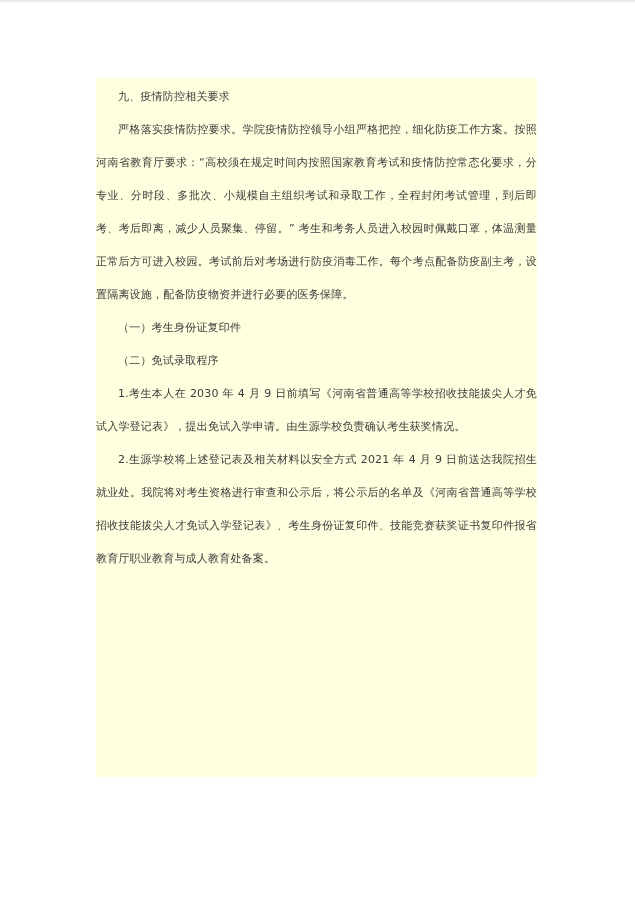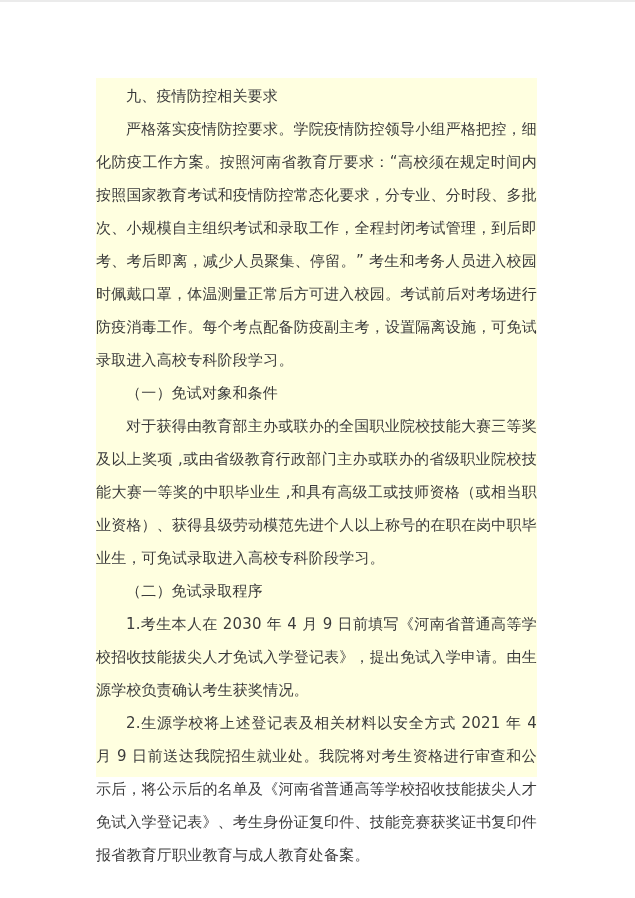--- a/index.html
+++ b/index.html
@@ -28,36 +28,35 @@
     top: 78px;
     width: 441px;
     height: 699px;
     background: #ffffe0;
     box-sizing: border-box;
     padding: 2px 0 0 0;
   }
   .paper p {
     margin: 0;
     padding: 0;
-    font-size: 15px;
+    font-size: 11px;
     line-height: 33px;
     color: #3b3b3b;
     text-align: justify;
     text-indent: 2em;
     word-break: break-all;
     letter-spacing: 0.2px;
   }
 </style>
 </head>
 <body>
 
 <div class="top-edge"></div>
 
 <div class="paper">
   <p>九、疫情防控相关要求</p>
-  <p>严格落实疫情防控要求。学院疫情防控领导小组严格把控，细化防疫工作方案。按照河南省教育厅要求：“高校须在规定时间内按照国家教育考试和疫情防控常态化要求，分专业、分时段、多批次、小规模自主组织考试和录取工作，全程封闭考试管理，到后即考、考后即离，减少人员聚集、停留。” 考生和考务人员进入校园时佩戴口罩，体温测量正常后方可进入校园。考试前后对考场进行防疫消毒工作。每个考点配备防疫副主考，设置隔离设施，可免试录取进入高校专科阶段学习。</p>
-  <p>（一）免试对象和条件</p>
-  <p>对于获得由教育部主办或联办的全国职业院校技能大赛三等奖及以上奖项 ,或由省级教育行政部门主办或联办的省级职业院校技能大赛一等奖的中职毕业生 ,和具有高级工或技师资格（或相当职业资格）、获得县级劳动模范先进个人以上称号的在职在岗中职毕业生，可免试录取进入高校专科阶段学习。</p>
+  <p>严格落实疫情防控要求。学院疫情防控领导小组严格把控，细化防疫工作方案。按照河南省教育厅要求：“高校须在规定时间内按照国家教育考试和疫情防控常态化要求，分专业、分时段、多批次、小规模自主组织考试和录取工作，全程封闭考试管理，到后即考、考后即离，减少人员聚集、停留。” 考生和考务人员进入校园时佩戴口罩，体温测量正常后方可进入校园。考试前后对考场进行防疫消毒工作。每个考点配备防疫副主考，设置隔离设施，配备防疫物资并进行必要的医务保障。</p>
+  <p>（一）考生身份证复印件</p>
   <p>（二）免试录取程序</p>
   <p>1.考生本人在 2030 年 4 月 9 日前填写《河南省普通高等学校招收技能拔尖人才免试入学登记表》，提出免试入学申请。由生源学校负责确认考生获奖情况。</p>
   <p>2.生源学校将上述登记表及相关材料以安全方式 2021 年 4 月 9 日前送达我院招生就业处。我院将对考生资格进行审查和公示后，将公示后的名单及《河南省普通高等学校招收技能拔尖人才免试入学登记表》、考生身份证复印件、技能竞赛获奖证书复印件报省教育厅职业教育与成人教育处备案。</p>
 
 </div>
 
 </body></html>

